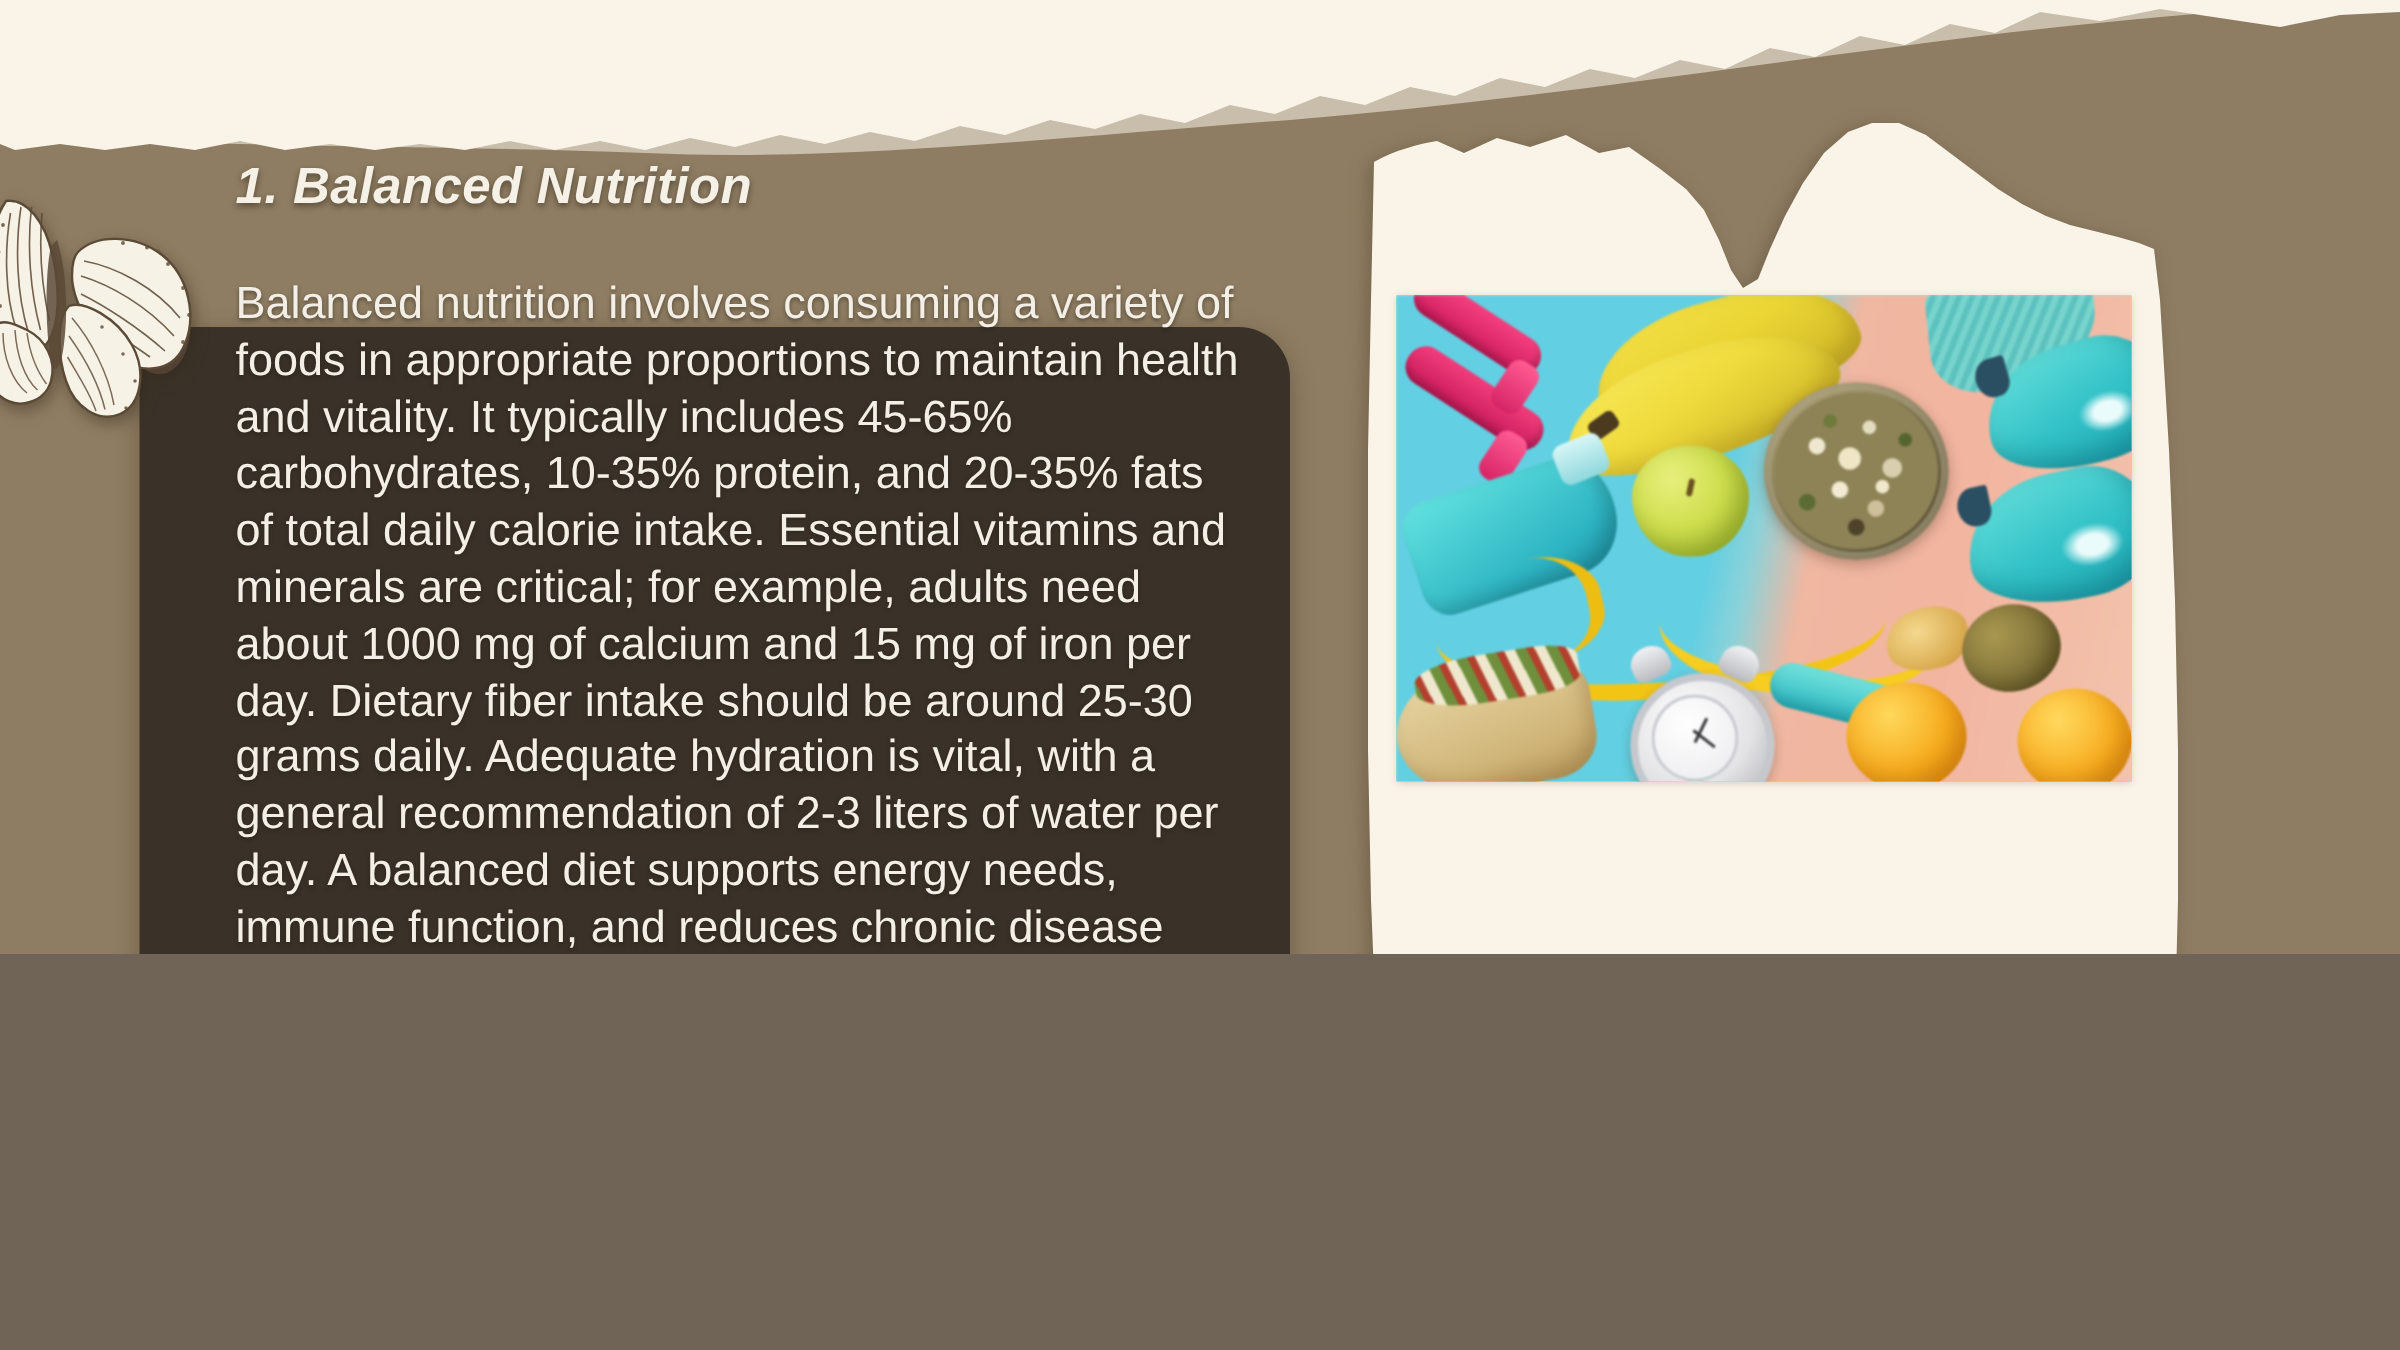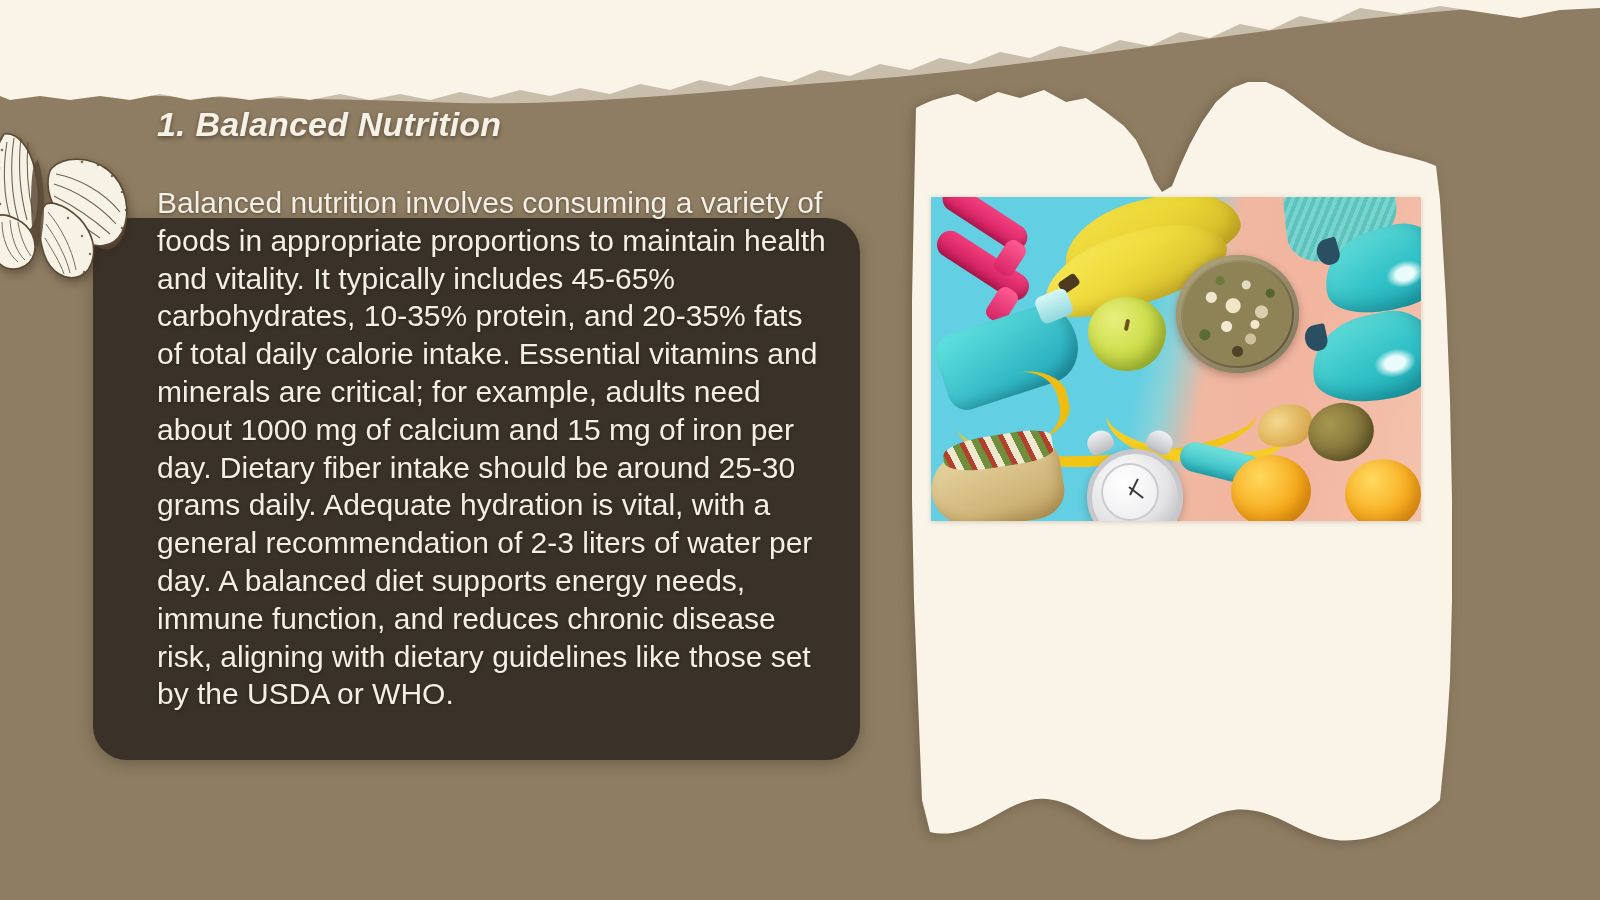--- a/index.html
+++ b/index.html
@@ -9,21 +9,21 @@
   }
   body {
     width: 1600px;
     height: 900px;
     overflow: hidden;
     font-family: "Liberation Sans", sans-serif;
   }
   #slide {
     position: relative;
     width: 1600px;
-    height: 900px;
+    height: 636px;
     overflow: hidden;
     background: #8e7d62;
   }
 
   
   .top-torn {
     position: absolute;
     left: 0; top: 0;
     width: 1600px;
     height: 120px;

